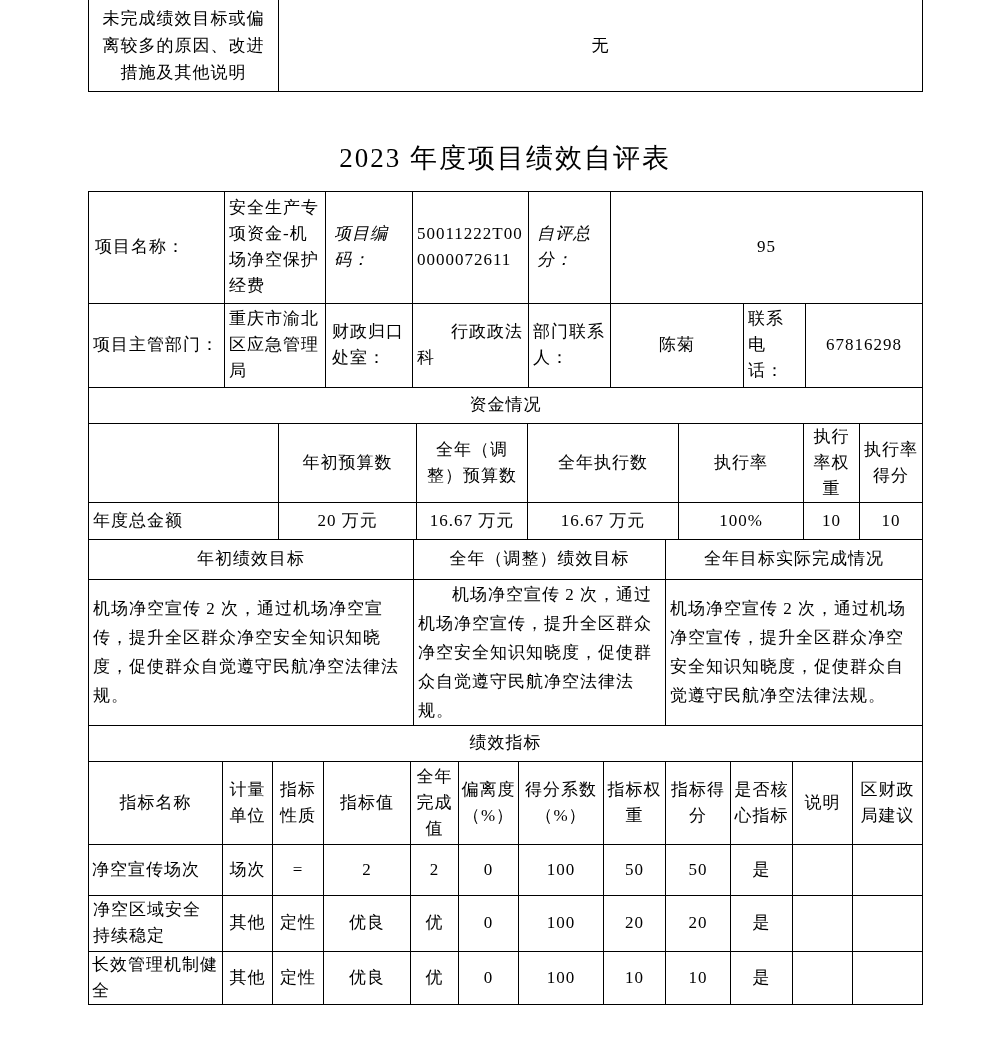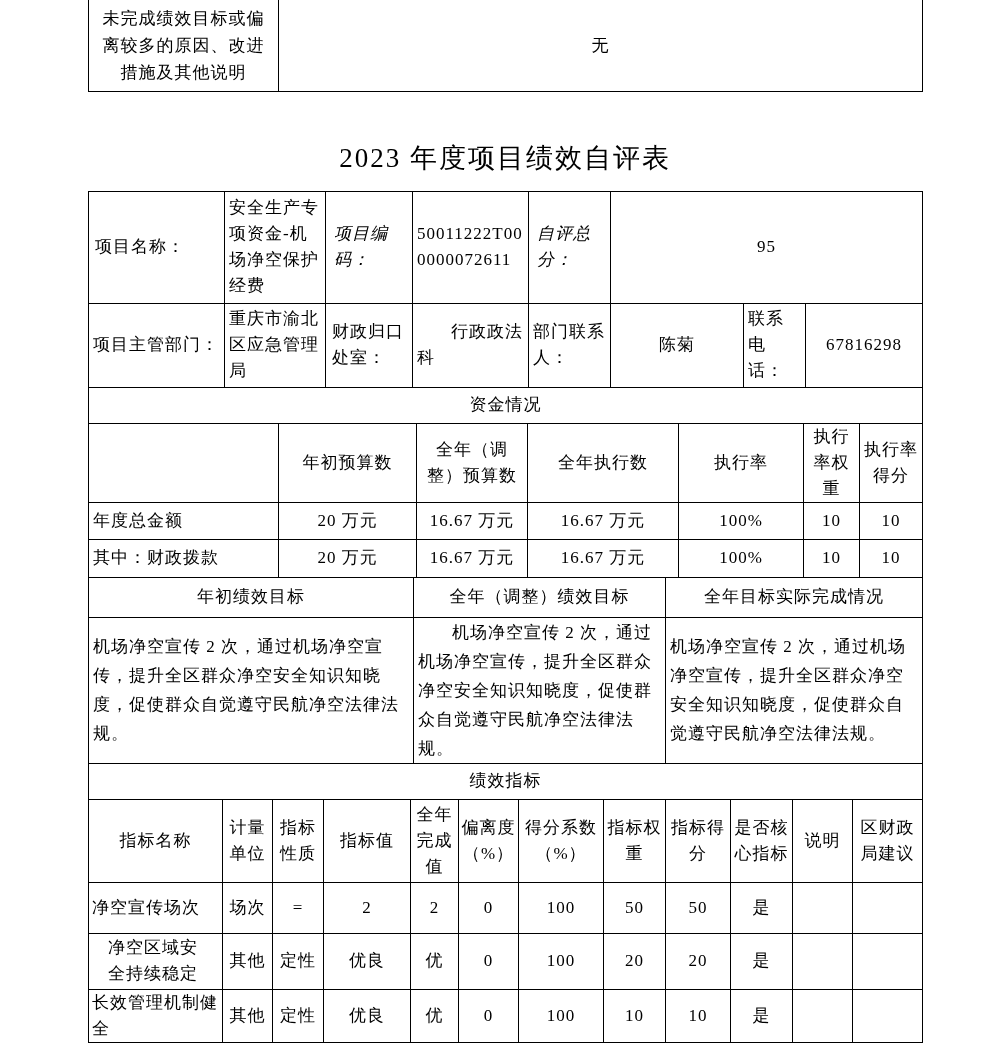--- a/index.html
+++ b/index.html
@@ -102,29 +102,20 @@
     <td></td>
     <td>年初预算数</td>
     <td>全年（调整）预算数</td>
     <td>全年执行数</td>
     <td>执行率</td>
     <td>执行率权重</td>
     <td>执行率得分</td>
   </tr>
   <tr class="h37">
     <td class="left p4">年度总金额</td>
-    <td>20 万元</td>
-    <td>16.67 万元</td>
-    <td>16.67 万元</td>
-    <td>100%</td>
-    <td>10</td>
-    <td>10</td>
-  </tr>
-  <tr class="h38">
-    <td class="left p4">其中：财政拨款</td>
     <td>20 万元</td>
     <td>16.67 万元</td>
     <td>16.67 万元</td>
     <td>100%</td>
     <td>10</td>
     <td>10</td>
   </tr>
 </tbody>
   </table>
 
@@ -189,21 +180,21 @@
     <td>2</td>
     <td>0</td>
     <td>100</td>
     <td>50</td>
     <td>50</td>
     <td>是</td>
     <td></td>
     <td></td>
   </tr>
   <tr class="h56">
-    <td class="left" style="padding:0 19px">净空区域安全持续稳定</td>
+    <td class="left" style="padding:0 4px">净空区域安全持续稳定</td>
     <td>其他</td>
     <td>定性</td>
     <td>优良</td>
     <td>优</td>
     <td>0</td>
     <td>100</td>
     <td>20</td>
     <td>20</td>
     <td>是</td>
     <td></td>

